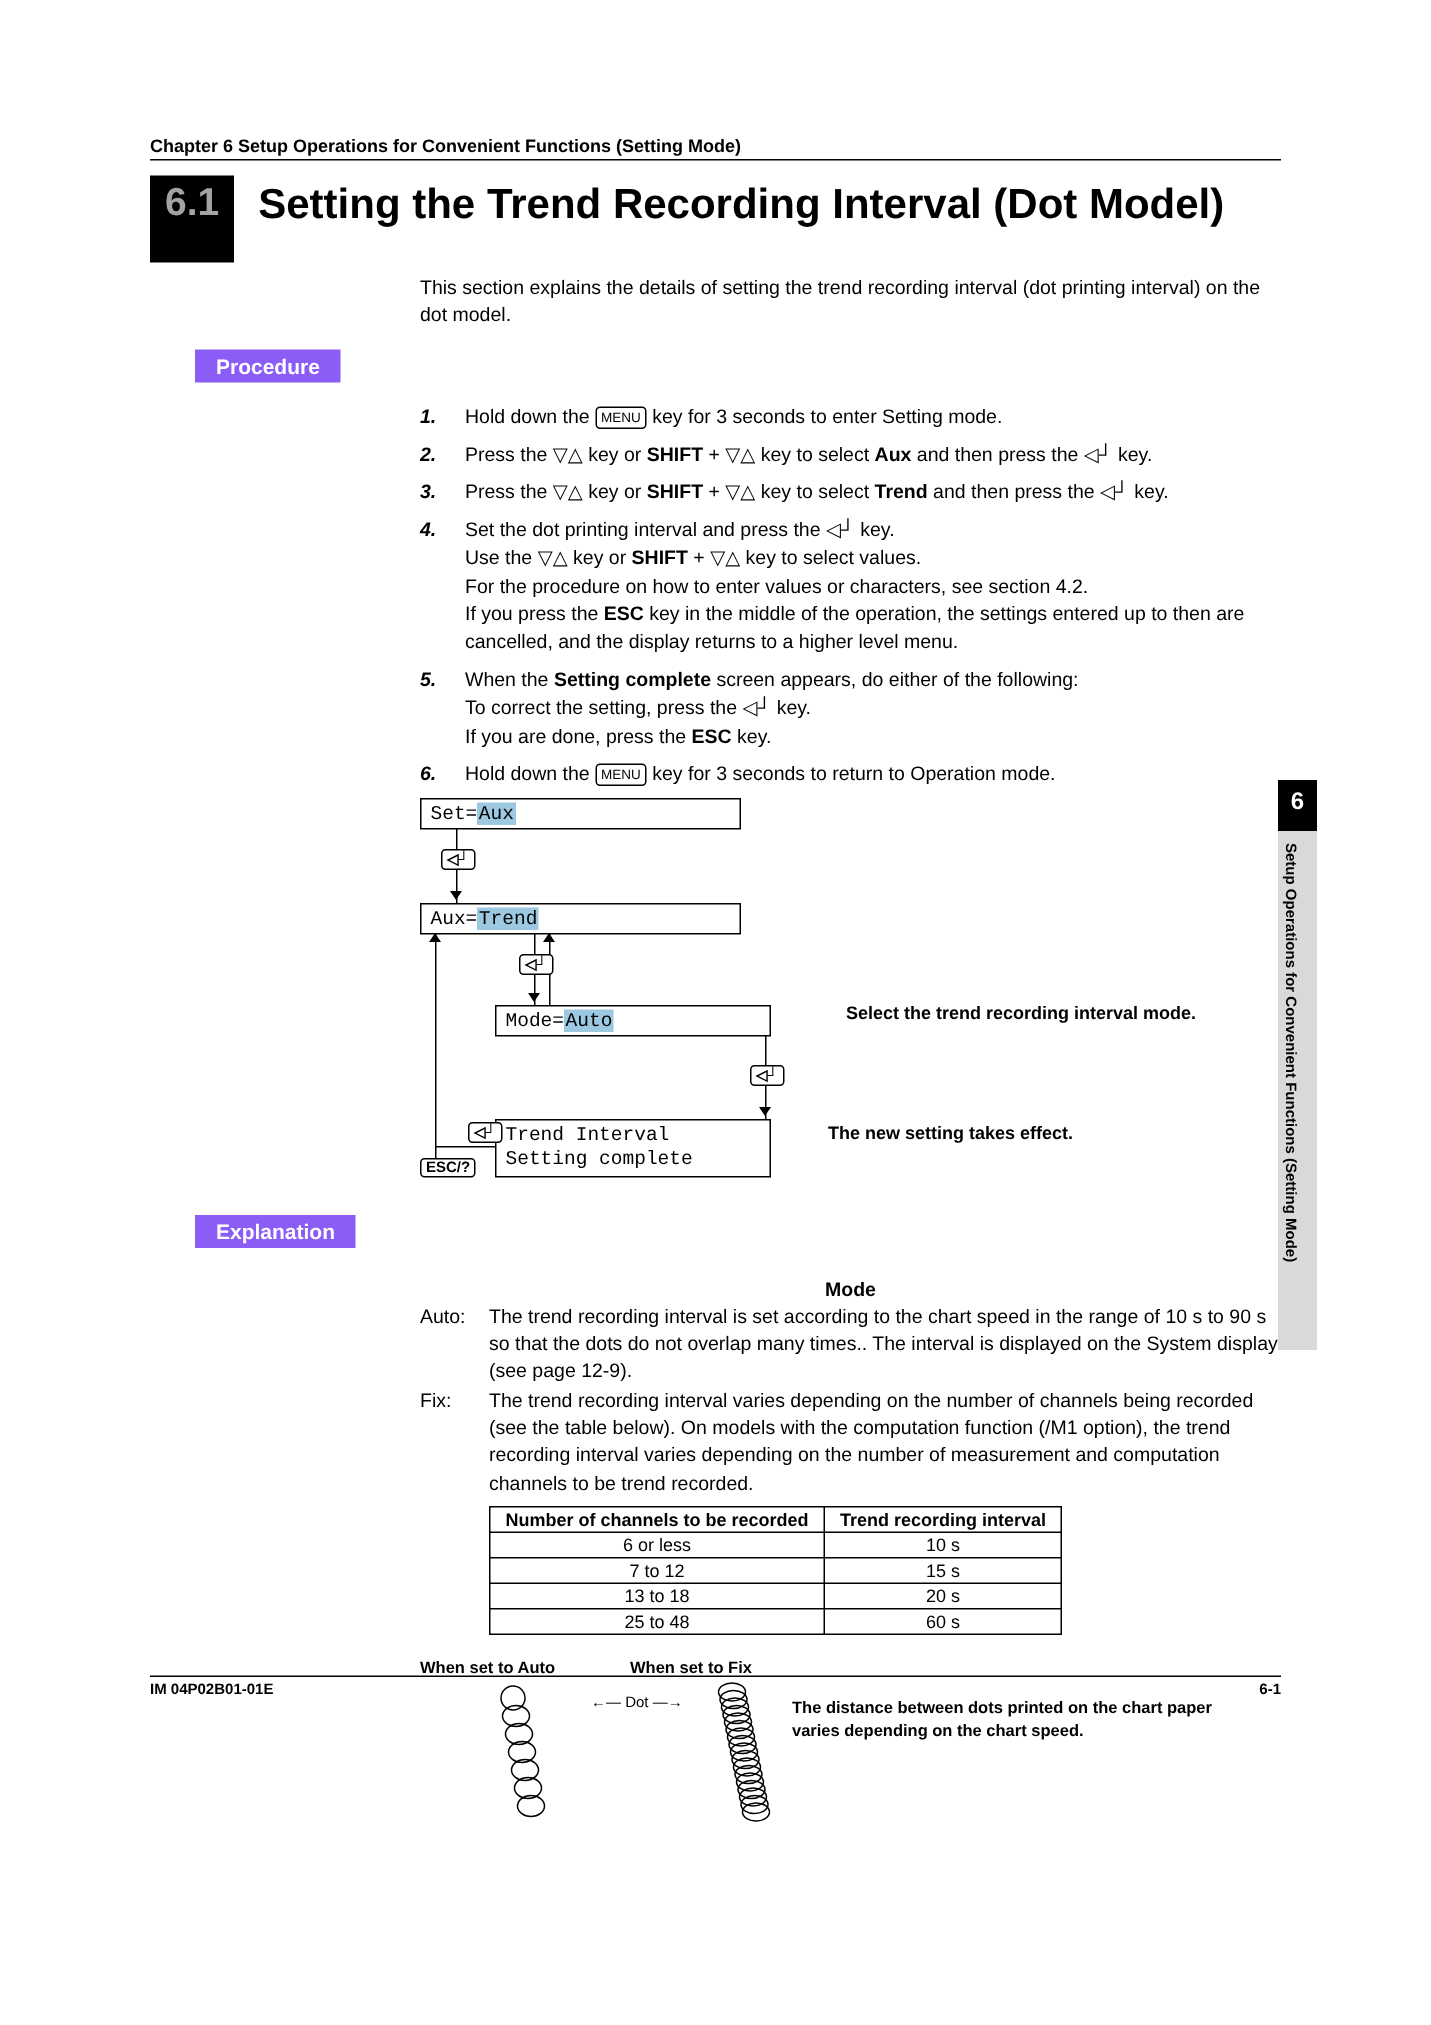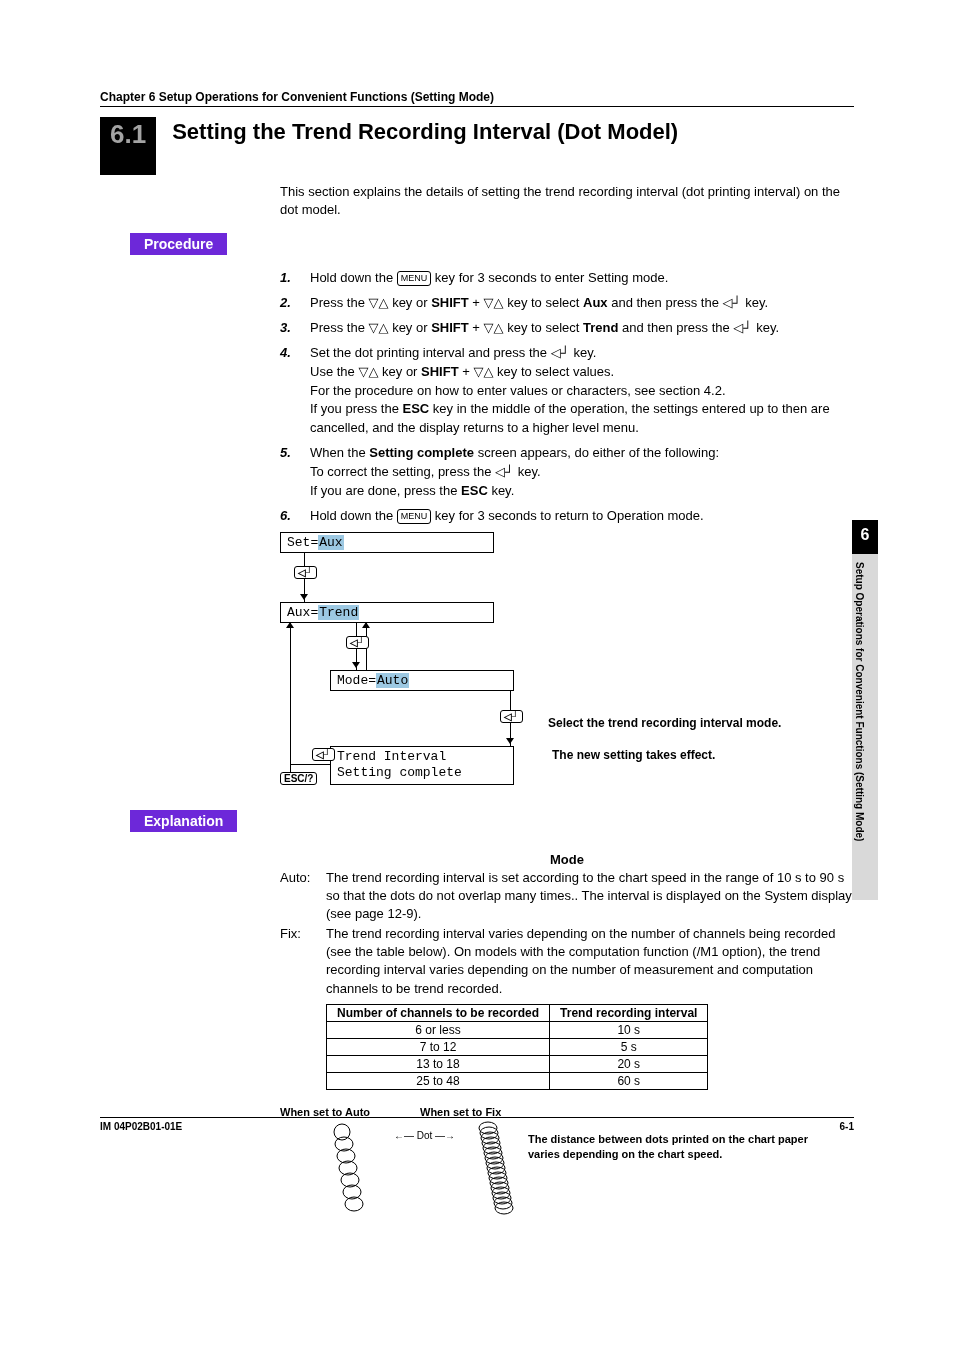--- a/index.html
+++ b/index.html
@@ -33,35 +33,35 @@
   }
   .section-num-box {
     background: #000;
     color: #a3a3a3;
     font-size: 26px;
     font-weight: bold;
     padding: 4px 10px 28px 10px;
     line-height: 1;
   }
   .section-title {
-    font-size: 22px;
+    font-size: 28px;
     font-weight: bold;
     line-height: 1.2;
     margin-top: 2px;
   }
   .body-col {
     margin-left: 180px;
   }
   .intro {
     margin: 8px 0 14px 0;
     line-height: 1.4;
   }
   .band {
     display: inline-block;
-    background: #6d28d9;
+    background: #8b5cf6;
     color: #fff;
     font-weight: bold;
     font-size: 14px;
     padding: 3px 14px;
     margin-left: 30px;
     margin-bottom: 14px;
   }
   .band.explain { margin-top: 18px; }
   .step-list {
     list-style: none;
@@ -292,21 +292,21 @@
       <div class="vline" style="left:76px;top:90px;height:48px;"></div>
       <div class="arrowhead-down" style="left:72px;top:130px;"></div>
       <div class="vline" style="left:86px;top:90px;height:48px;"></div>
       <div class="arrowhead-up" style="left:82px;top:90px;"></div>
       <div class="fkey" style="left:66px;top:104px;">◁┘</div>
 
       <div class="vline" style="left:10px;top:90px;height:150px;"></div>
       <div class="arrowhead-up" style="left:6px;top:90px;"></div>
 
       <div class="fbox" style="left:50px;top:138px;width:170px;"><span>Mode=</span><span class="hl">Auto</span></div>
-      <div class="flabel" style="left:268px;top:136px;width:260px;margin-top:48px;">Select the trend recording interval mode.</div>
+      <div class="flabel" style="left:284px;top:136px;width:260px;">Select the trend recording interval mode.</div>
 
       <div class="vline" style="left:230px;top:158px;height:56px;"></div>
       <div class="arrowhead-down" style="left:226px;top:206px;"></div>
       <div class="fkey" style="left:220px;top:178px;">◁┘</div>
 
       <div class="fbox" style="left:50px;top:214px;width:170px;line-height:1.3;"><span>Trend Interval</span>
 <span>Setting complete</span></div>
       <div class="flabel" style="left:272px;top:216px;width:260px;">The new setting takes effect.</div>
 
       <div class="hline" style="left:10px;top:232px;width:40px;"></div>
@@ -335,21 +335,21 @@
           <th>Trend recording interval</th>
         </tr>
       </thead>
       <tbody id="interval-tbody">
           <tr>
             <td>6 or less</td>
             <td>10 s</td>
           </tr>
           <tr>
             <td>7 to 12</td>
-            <td>5 s</td>
+            <td>15 s</td>
           </tr>
           <tr>
             <td>13 to 18</td>
             <td>20 s</td>
           </tr>
           <tr>
             <td>25 to 48</td>
             <td>60 s</td>
           </tr>
         </tbody>

